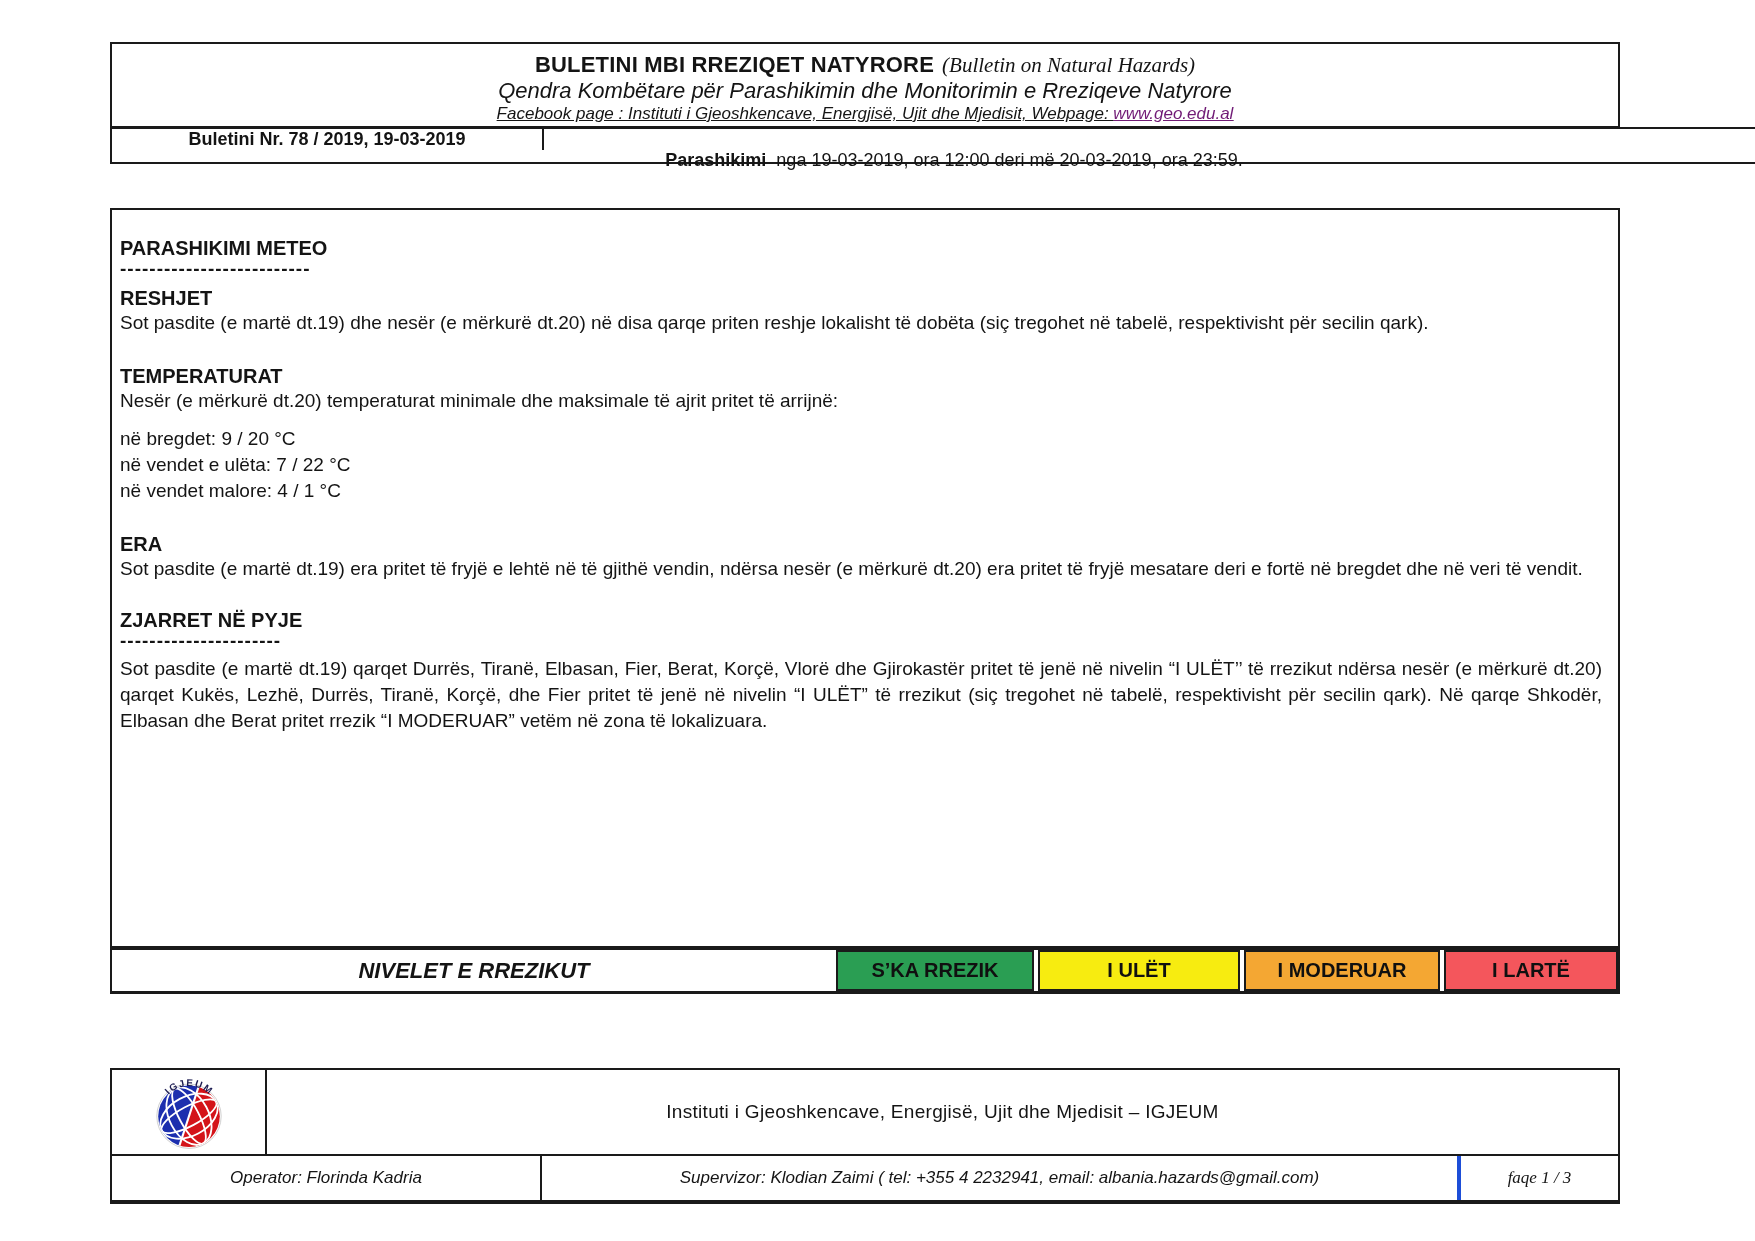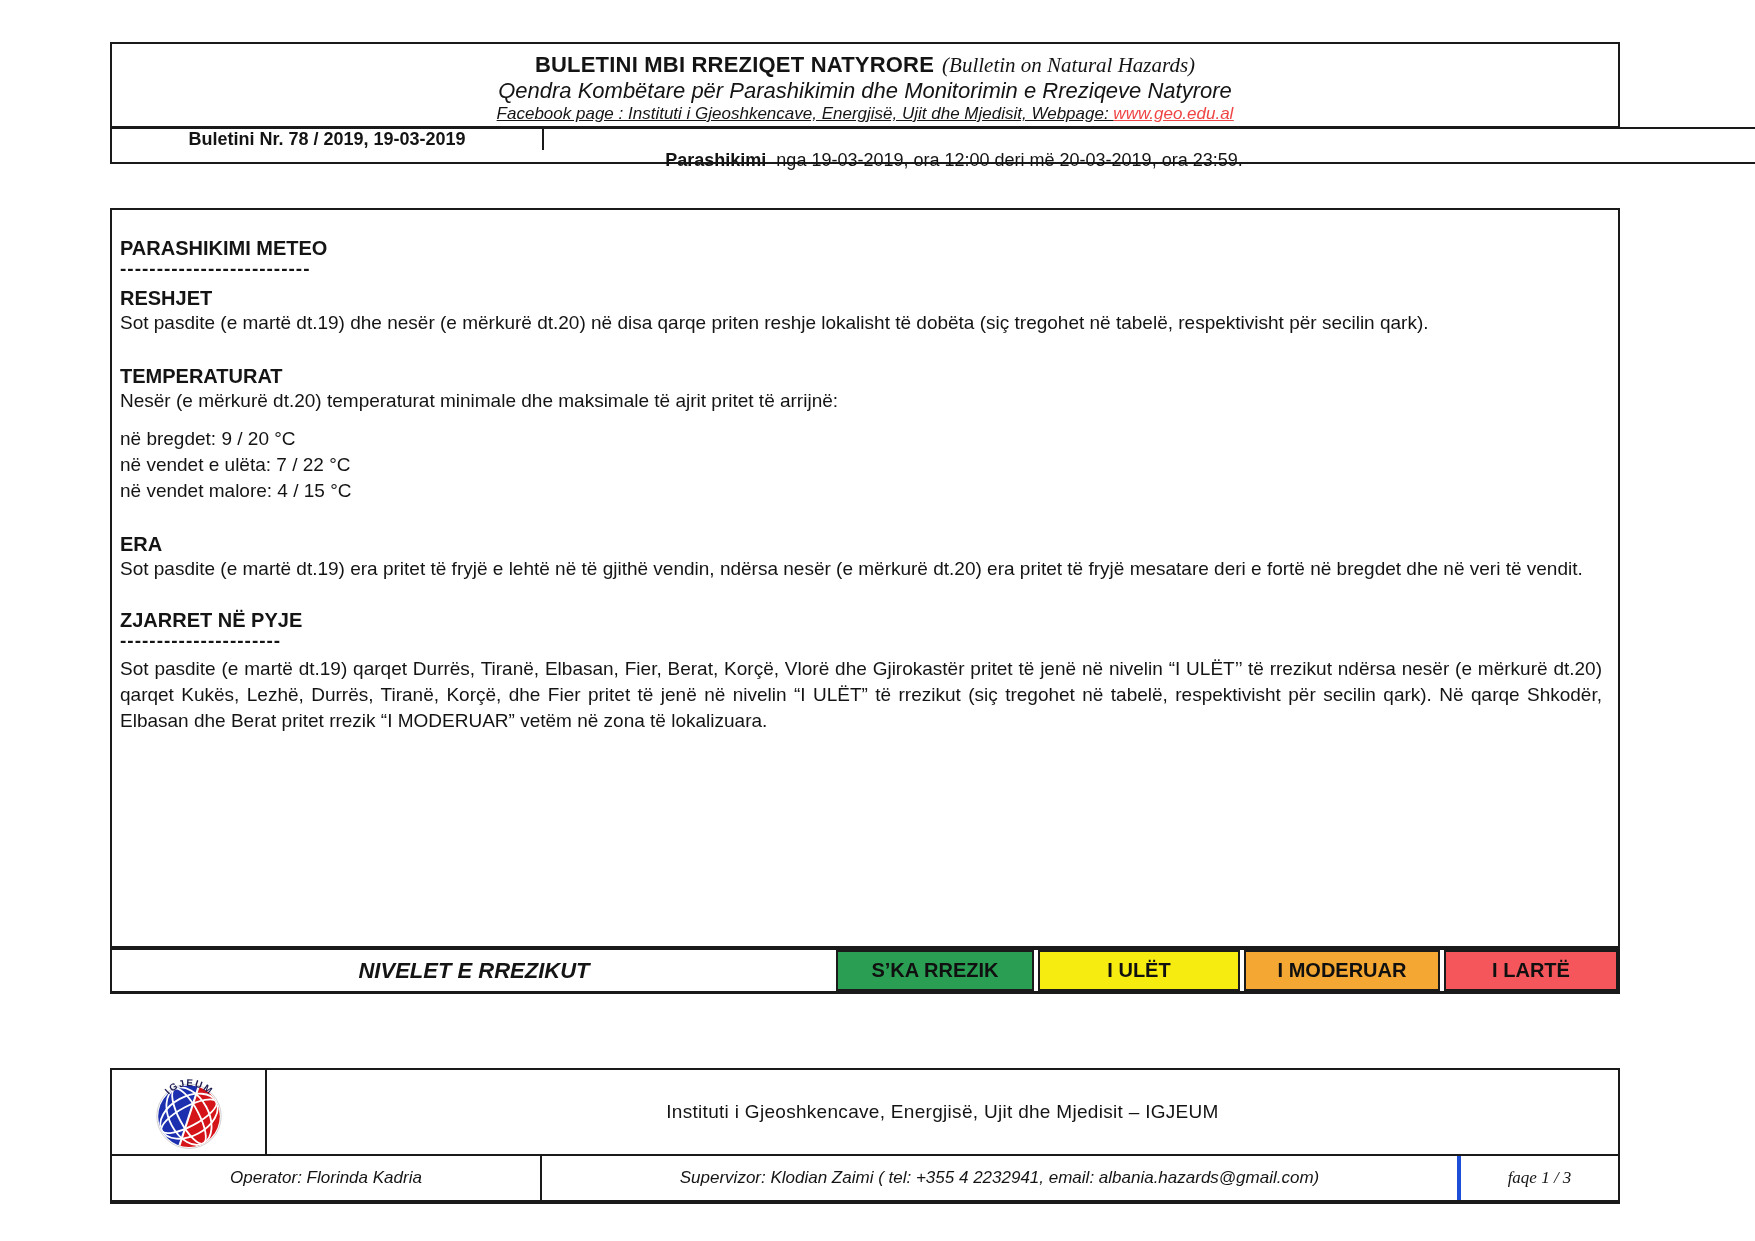--- a/index.html
+++ b/index.html
@@ -9,21 +9,21 @@
   }
   .box{box-sizing:border-box;border:2px solid #1a1a1a;position:absolute;background:#fff;}
 
   
   .header-box{left:110px;top:42px;width:1510px;height:86px;text-align:center;padding-top:7px;}
   .title-line{font-size:22px;line-height:28px;white-space:nowrap;}
   .title-main{font-weight:bold;letter-spacing:.2px;}
   .title-en{font-family:"Liberation Serif",serif;font-style:italic;font-size:21px;margin-left:8px;}
   .subtitle{font-size:22px;font-weight:normal;font-style:italic;line-height:24px;}
   .fb-line{font-size:17px;font-style:italic;text-decoration:underline;line-height:22px;}
-  .fb-line a{color:#ef4444;}
+  .fb-line a{color:#701a75;}
 
   
   .info-row{left:110px;top:127px;width:1688px;height:37px;display:flex;flex-direction:column;}
   .info-left{width:430px;border-right:2px solid #1a1a1a;display:flex;align-items:center;justify-content:center;
     font-weight:bold;font-size:18px;}
   .info-right{flex:1;display:flex;align-items:center;justify-content:center;font-size:18px;}
   .info-right .lbl{font-weight:bold;margin-right:10px;}
 
   
   .main-box{left:110px;top:208px;width:1510px;height:740px;padding:26px 16px 0 8px;font-size:19px;line-height:26px;}
@@ -86,21 +86,21 @@
 
     <div class="h mt8">RESHJET</div>
     <div class="para">Sot pasdite (e martë dt.19) dhe nesër (e mërkurë dt.20) në disa qarqe priten reshje lokalisht të dobëta (siç tregohet në tabelë, respektivisht për secilin qark).</div>
 
     <div class="h mt28">TEMPERATURAT</div>
     <div>Nesër (e mërkurë dt.20) temperaturat minimale dhe maksimale të ajrit pritet të arrijnë:</div>
 
     <div class="mt12">
       <div>në bregdet: 9 / 20 °C</div>
       <div>në vendet e ulëta: 7 / 22 °C</div>
-      <div>në vendet malore: 4 / 15 °C</div>
+      <div>në vendet malore: 4 / 1 °C</div>
     </div>
 
     <div class="h mt28">ERA</div>
     <div class="para">Sot pasdite (e martë dt.19) era pritet të fryjë e lehtë në të gjithë vendin, ndërsa nesër  (e mërkurë dt.20) era pritet të fryjë mesatare deri e fortë në bregdet dhe në veri të vendit.</div>
 
     <div class="h mt26">ZJARRET NË PYJE</div>
     <div class="dashes">----------------------</div>
     <div class="para" style="margin-top:6px">Sot pasdite (e martë dt.19) qarqet Durrës, Tiranë, Elbasan, Fier, Berat, Korçë, Vlorë dhe Gjirokastër pritet të jenë në nivelin “I ULËT’’ të rrezikut ndërsa  nesër (e mërkurë dt.20) qarqet Kukës, Lezhë, Durrës, Tiranë, Korçë, dhe Fier pritet të jenë në nivelin “I ULËT” të rrezikut (siç tregohet në tabelë, respektivisht për secilin qark). Në qarqe Shkodër, Elbasan dhe Berat pritet rrezik “I MODERUAR” vetëm në zona të lokalizuara.</div>
   </div>
 

